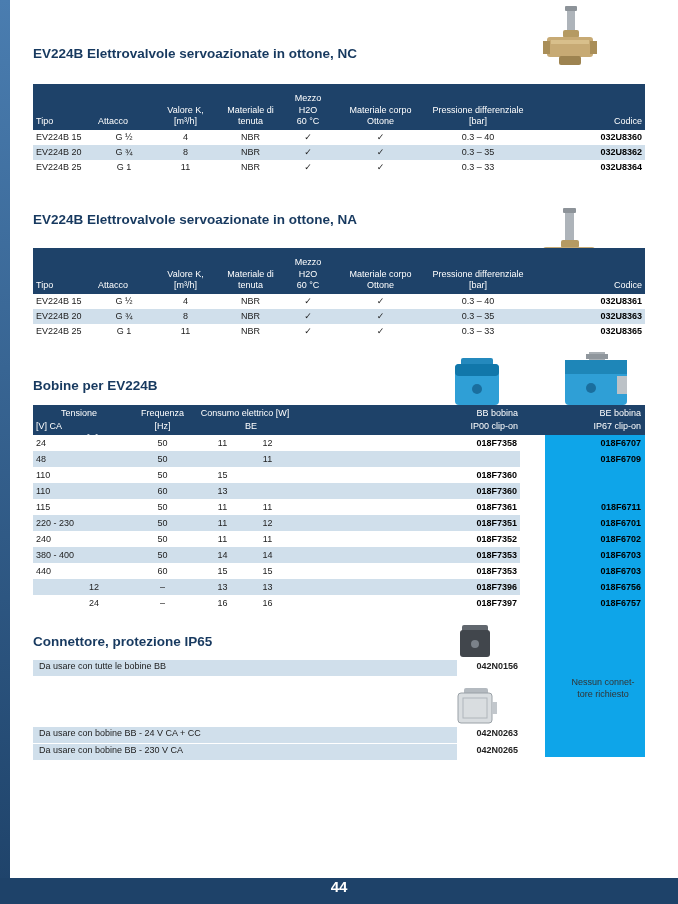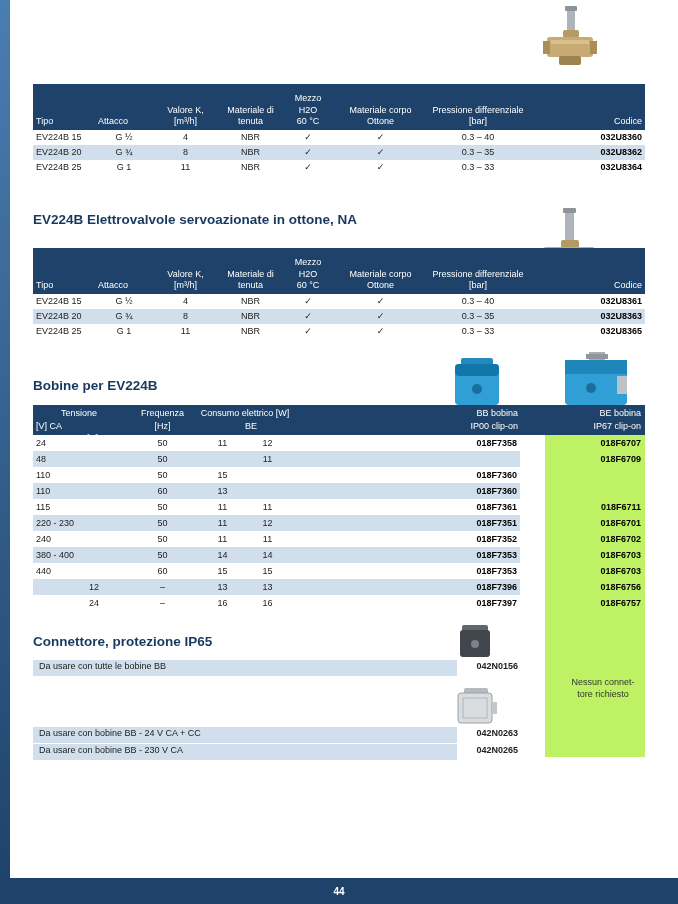--- a/index.html
+++ b/index.html
@@ -1,58 +1,59 @@
 <!DOCTYPE html>
 <html><head>
 <meta charset="utf-8">
 <style>
   html,body{margin:0;padding:0;background:#ffffff;}
   .page{position:relative;width:678px;height:904px;background:#fff;overflow:hidden;
         font-family:"Liberation Sans", sans-serif;color:#222;}
   .abs{position:absolute;}
   .strip{left:0;top:0;width:10px;height:904px;background:linear-gradient(180deg,#4a7db0,#1e4269);}
   .footer{left:0;bottom:0;width:678px;height:26px;background:#1e4269;color:#fff;
-          display:flex;align-items:center;justify-content:center;font-weight:bold;font-size:10px;}
+          display:flex;align-items:flex-start;justify-content:center;font-weight:bold;font-size:15px;}
   .sec-title{font-size:13.5px;font-weight:bold;color:#17395f;white-space:nowrap;}
 
   table.dtable{border-collapse:collapse;table-layout:fixed;width:612px;font-size:9px;}
   table.dtable th{background:#1e4269;color:#fff;font-weight:normal;vertical-align:bottom;
                   padding:3px 3px;white-space:pre-line;line-height:1.25;}
   table.dtable td{padding:1px 3px;height:13px;line-height:1.15;}
   table.dtable tbody tr:nth-child(even) td{background:#d0dfeb;}
   .tl{text-align:left;} .tc{text-align:center;} .tr{text-align:right;}
   td.code, .code{font-weight:bold;color:#000;}
 
   
   .bob-head{left:33px;top:405px;width:612px;height:30px;background:#1e4269;color:#fff;font-size:9px;}
   .bob-head span{position:absolute;display:block;line-height:11px;}
 
   table.bob-body{border-collapse:collapse;table-layout:fixed;width:487px;font-size:9px;}
   table.bob-body td{padding:0 3px;height:16px;line-height:16px;}
   table.bob-body tbody tr:nth-child(even) td{background:#d0dfeb;}
 
-  .be-band{left:545px;top:435px;width:100px;height:322px;background:#bef264;}
+  .be-band{left:545px;top:435px;width:100px;height:322px;background:#0ea5e9;}
   .be-band .be-row{height:16px;line-height:16px;text-align:right;padding-right:4px;
                    font-size:9px;font-weight:bold;color:#000;}
   .be-note{position:absolute;top:241px;left:8px;width:100%;text-align:center;font-size:9px;
            font-weight:normal;color:#333;white-space:pre-line;line-height:12px;}
 
   .conn-row{left:33px;width:487px;height:13px;}
   .conn-row .bar{position:absolute;left:0;top:0;width:424px;height:16px;background:#d0dfeb;
                  font-size:9px;line-height:13px;padding-left:6px;box-sizing:border-box;}
   .conn-row .ccode{position:absolute;right:2px;top:0;height:13px;line-height:13px;
                    font-size:9px;font-weight:bold;}
 </style>
 </head>
 <body>
 
 <div class="page">
 
   <div class="abs strip"></div>
 
+  <div class="abs sec-title" style="left:33px;top:46px;">EV224B Elettrovalvole servoazionate in ottone, NC</div>
 
   <div class="abs" style="left:543px;top:6px;">
     <svg width="54" height="66" viewBox="0 0 54 66">
       <rect x="24" y="2" width="8" height="26" fill="#aeb4ba"></rect>
       <rect x="22" y="0" width="12" height="5" rx="1" fill="#8d9399"></rect>
       <rect x="20" y="24" width="16" height="8" rx="2" fill="#b59a62"></rect>
       <rect x="4" y="31" width="46" height="20" rx="3" fill="#c7aa74"></rect>
       <rect x="0" y="35" width="7" height="13" fill="#a98e58"></rect>
       <rect x="47" y="35" width="7" height="13" fill="#a98e58"></rect>
       <rect x="8" y="34" width="38" height="4" fill="#dcc491" opacity="0.8"></rect>

